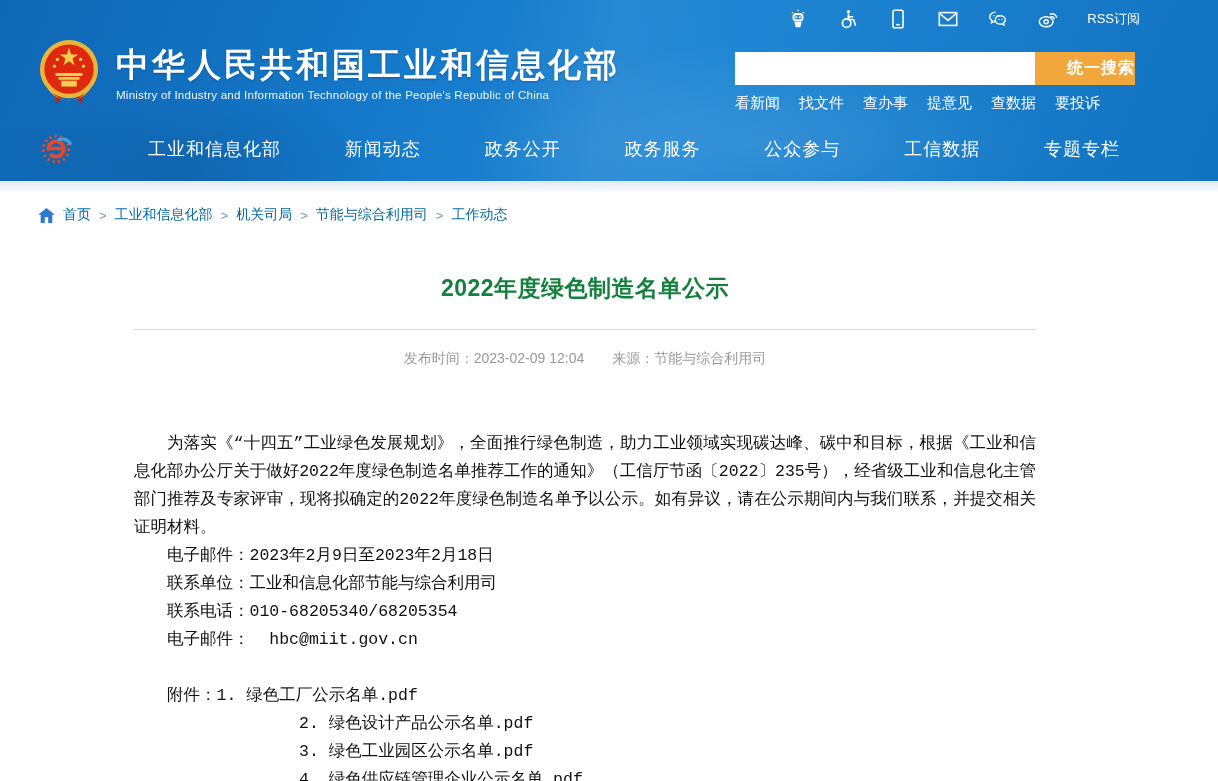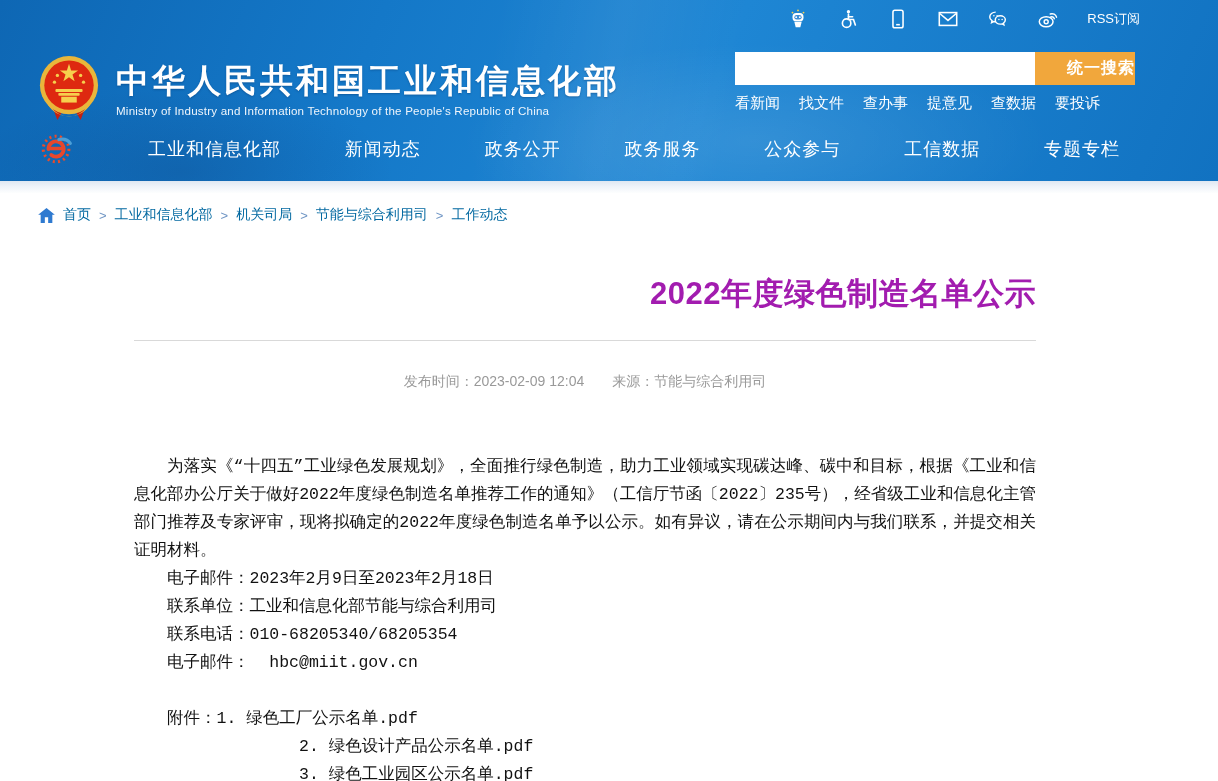--- a/index.html
+++ b/index.html
@@ -15,21 +15,21 @@
       radial-gradient(ellipse 300px 120px at 15% 95%, rgba(13,60,120,0.25), transparent 70%),
       linear-gradient(100deg, transparent 40%, rgba(255,255,255,0.06) 50%, transparent 60%); }
 
   
   .topbar { position:absolute; top:8px; right:78px; display:flex; align-items:center; gap:28px; z-index:3; }
   .tb-icon { width:22px; height:22px; display:inline-block; cursor:pointer; }
   .tb-icon svg { width:100%; height:100%; display:block; }
   .rss { font-size:13px; color:#fff; cursor:pointer; }
 
   
-  .header-row { position:absolute; top:38px; left:38px; display:flex; align-items:center; z-index:2;margin-top:16px; }
+  .header-row { position:absolute; top:38px; left:38px; display:flex; align-items:center; z-index:2; }
   .emblem { width:62px; height:70px; flex:0 0 auto; }
   .h-titles { margin-left:16px; }
   .h-cn { font-size:33px; font-weight:bold; letter-spacing:3px; line-height:1.2;
     text-shadow:0 1px 2px rgba(0,40,90,0.35); }
   .h-en { font-size:11.6px; color:#eef5fc; margin-top:4px; letter-spacing:0.2px; }
 
   
   .search-block { position:absolute; top:52px; right:83px; z-index:3; width:400px; }
   .search-row { display:flex; }
   .search-input { width:300px; height:33px; border:none; outline:none; background:#fff;
@@ -50,24 +50,24 @@
     background:linear-gradient(180deg,#dfe8f2 0%,#eef3f9 45%,#fdfefe 100%); }
 
   
   .breadcrumb { display:flex; align-items:center; margin:13px 0 0 38px; font-size:14px; }
   .bc-home-icon { width:17px; height:15px; margin-right:8px; }
   .breadcrumb a { color:#0369a1; text-decoration:none; cursor:pointer; }
   .bc-sep { color:#6f95c4; margin:0 8px; font-size:13px; }
 
   
   .content { width:902px; margin-left:134px; }
-  .a-title { text-align:right; font-size:31px; font-weight:bold; color:#a21caf;
+  .a-title { text-align:center; font-size:23px; font-weight:bold; color:#15803d;
     margin-top:49px; letter-spacing:0.5px; }
   .a-divider { border:none; border-top:1px solid #d9d9d9; margin-top:25px; }
-  .a-meta { text-align:center; color:#999; font-size:14px; margin-top:32px; }
+  .a-meta { text-align:center; color:#999; font-size:14px; margin-top:20px; }
   .a-meta .gap { display:inline-block; width:28px; }
 
   .a-body { margin-top:62px; color:#111; font-size:16.5px; line-height:28px;
     font-family:"Liberation Mono","DejaVu Sans Mono",monospace; }
   .a-par { text-align:justify; text-indent:2em; }
   .info-line { margin-left:2em; white-space:pre-wrap; }
   .attachments { margin-top:28px; }
   .att-first { margin-left:2em; cursor:pointer; }
   .att-first .att-link, .att-line { cursor:pointer; }
   .att-line { margin-left:165px; }

